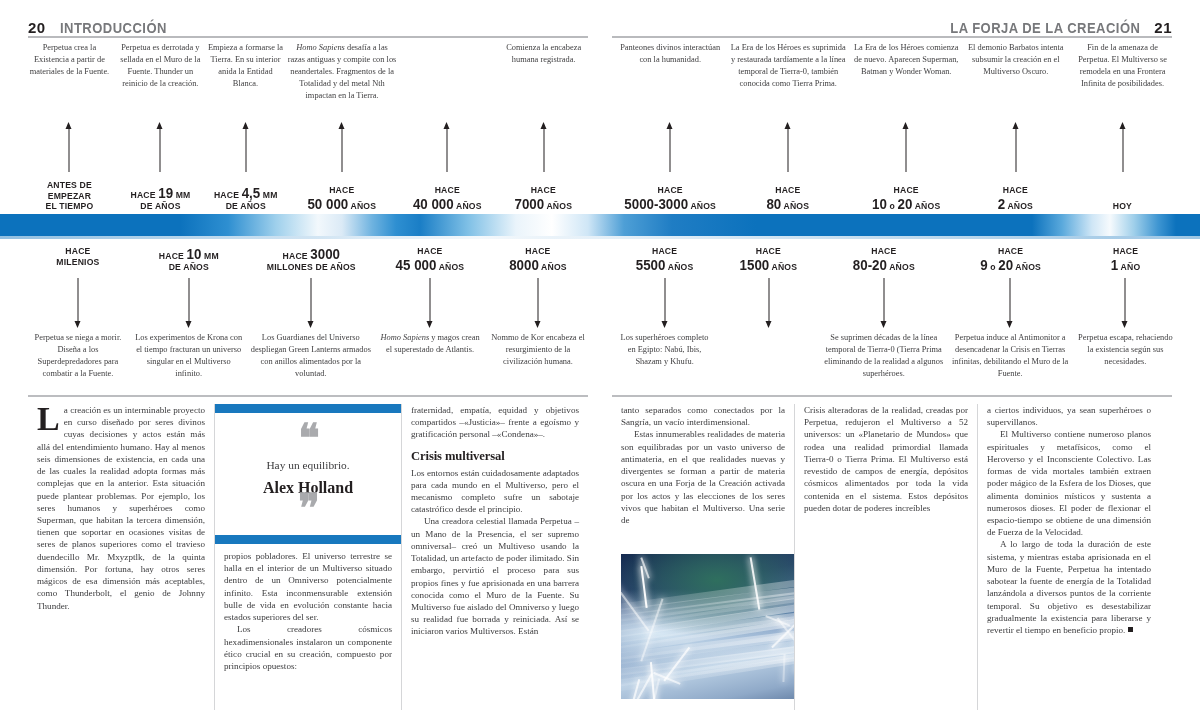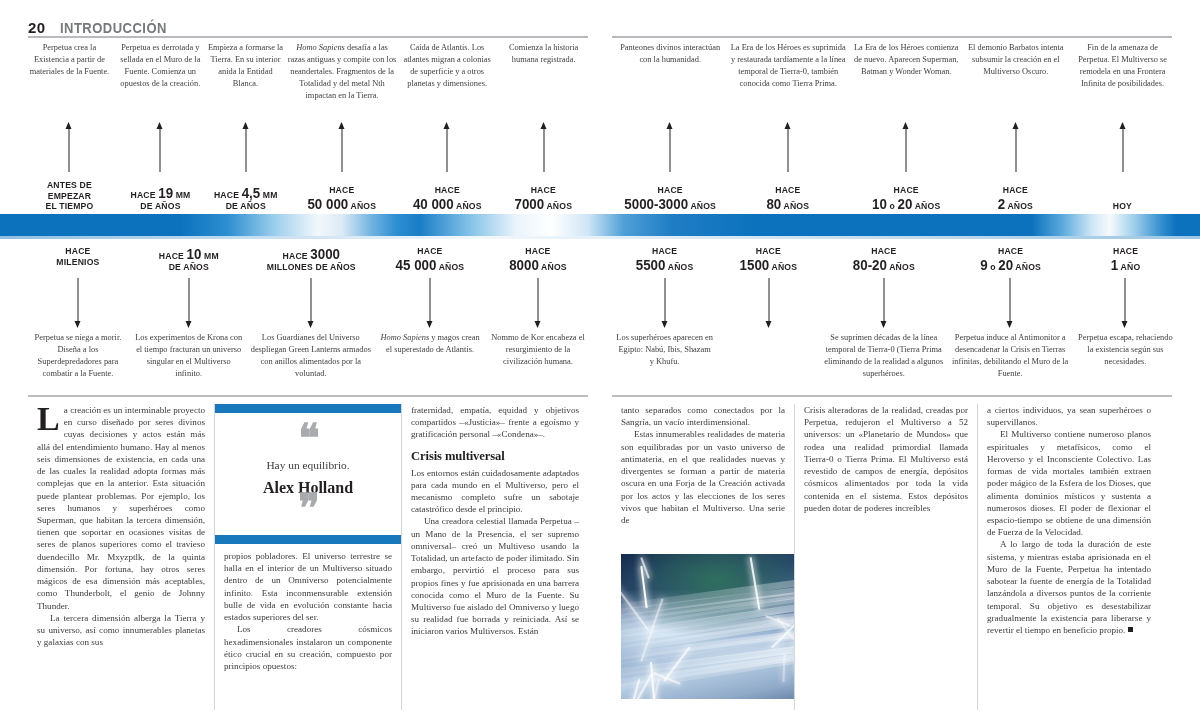--- a/index.html
+++ b/index.html
@@ -203,21 +203,21 @@
       <div class="tl tl-top" id="tl-top-left">
           <div class="ev" style="flex: 0 0 16%;">
             <div class="ev-desc">Perpetua crea la Existencia a partir de materiales de la Fuente.</div>
             <div class="arrow-up"></div>
             <div class="ev-date">
               <span class="l1">ANTES DE EMPEZAR</span>
               <span class="l2">EL TIEMPO</span>
             </div>
           </div>
           <div class="ev" style="flex: 0 0 16%;">
-            <div class="ev-desc">Perpetua es derrotada y sellada en el Muro de la Fuente. Comienza un opuestos de la creación.</div>
+            <div class="ev-desc">Perpetua es derrotada y sellada en el Muro de la Fuente. Thunder un reinicio de la creación.</div>
             <div class="arrow-up"></div>
             <div class="ev-date">
               <span class="l1">HACE <span class="big">19</span> MM</span>
               <span class="l2">DE AÑOS</span>
             </div>
           </div>
           <div class="ev" style="flex: 0 0 14%;">
             <div class="ev-desc">Empieza a formarse la Tierra. En su interior anida la Entidad Blanca.</div>
             <div class="arrow-up"></div>
             <div class="ev-date">
@@ -227,29 +227,28 @@
           </div>
           <div class="ev" style="flex: 0 0 20%;">
             <div class="ev-desc"><i>Homo Sapiens</i> desafía a las razas antiguas y compite con los neandertales. Fragmentos de la Totalidad y del metal Nth impactan en la Tierra.</div>
             <div class="arrow-up"></div>
             <div class="ev-date">
               <span class="l1">HACE</span>
               <span class="l2"><span class="big">50 000</span> AÑOS</span>
             </div>
           </div>
           <div class="ev" style="flex: 0 0 17%;">
-            <div class="ev-desc">Caída de Atlantis. Los atlantes migran a colonias de superficie y a otros planetas y dimensiones.</div>
             <div class="arrow-up"></div>
             <div class="ev-date">
               <span class="l1">HACE</span>
               <span class="l2"><span class="big">40 000</span> AÑOS</span>
             </div>
           </div>
           <div class="ev" style="flex: 0 0 17%;">
-            <div class="ev-desc">Comienza la historia humana registrada.</div>
+            <div class="ev-desc">Comienza la encabeza humana registrada.</div>
             <div class="arrow-up"></div>
             <div class="ev-date">
               <span class="l1">HACE</span>
               <span class="l2"><span class="big">7000</span> AÑOS</span>
             </div>
           </div>
         </div>
       <div class="tl tl-bottom" id="tl-bot-left">
           <div class="ev" style="flex: 0 0 19%;">
             <div class="ev-desc">Perpetua se niega a morir. Diseña a los Superdepredadores para combatir a la Fuente.</div>
@@ -291,21 +290,20 @@
               <span class="l2"><span class="big">8000</span> AÑOS</span>
             </div>
           </div>
         </div>
 
       <div class="sep-rule"></div>
 
       <div class="cols">
         <div class="col">
           <p class="first"><span class="dropcap">L</span><span>a creación es un interminable proyecto en curso diseñado por seres divinos cuyas decisiones y actos están más allá del entendimiento humano. Hay al menos seis dimensiones de existencia, en cada una de las cuales la realidad adopta formas más complejas que en la anterior. Esta situación puede plantear problemas. Por ejemplo, los seres humanos y superhéroes como Superman, que habitan la tercera dimensión, tienen que soportar en ocasiones visitas de seres de planos superiores como el travieso duendecillo Mr. Mxyzptlk, de la quinta dimensión. Por fortuna, hay otros seres mágicos de esa dimensión más aceptables, como Thunderbolt, el genio de Johnny Thunder.</span></p>
-          <p><span>La tercera dimensión alberga la Tierra y su universo, así como innumerables planetas y galaxias con sus</span></p>
         </div>
 
         <div class="col">
           <div class="pullquote">
             <div class="pq-bar top"></div>
             <div class="pq-mark">❝</div>
             <div class="pq-text">Hay un equilibrio.</div>
             <div class="pq-author">Alex Holland</div>
             <div class="pq-mark">❞</div>
             <div class="pq-bar bot"></div>
@@ -317,20 +315,24 @@
         <div class="col">
           <p class="cont"><span>fraternidad, empatía, equidad y objetivos compartidos –«Justicia»– frente a egoísmo y gratificación personal –«Condena»–.</span></p>
           <h3>Crisis multiversal</h3>
           <p class="first"><span>Los entornos están cuidadosamente adaptados para cada mundo en el Multiverso, pero el mecanismo completo sufre un sabotaje catastrófico desde el principio.</span></p>
           <p><span>Una creadora celestial llamada Perpetua –un Mano de la Presencia, el ser supremo omniversal– creó un Multiveso usando la Totalidad, un artefacto de poder ilimitado. Sin embargo, pervirtió el proceso para sus propios fines y fue aprisionada en una barrera conocida como el Muro de la Fuente. Su Multiverso fue aislado del Omniverso y luego su realidad fue borrada y reiniciada. Así se iniciaron varios Multiversos. Están</span></p>
         </div>
       </div>
     </div>
 
     <div class="leaf right">
+      <div class="runhead right">
+        <span class="ttl">LA FORJA DE LA CREACIÓN</span>
+        <span class="folio">21</span>
+      </div>
       <div class="rule"></div>
 
       <div class="tl tl-top" id="tl-top-right">
           <div class="ev" style="flex: 0 0 20%;">
             <div class="ev-desc">Panteones divinos interactúan con la humanidad.</div>
             <div class="arrow-up"></div>
             <div class="ev-date">
               <span class="l1">HACE</span>
               <span class="l2"><span class="big">5000-3000</span> AÑOS</span>
             </div>
@@ -362,21 +364,21 @@
           <div class="ev" style="flex: 0 0 19%;">
             <div class="ev-desc">Fin de la amenaza de Perpetua. El Multiverso se remodela en una Frontera Infinita de posibilidades.</div>
             <div class="arrow-up"></div>
             <div class="ev-date">
               <span class="l2">HOY</span>
             </div>
           </div>
         </div>
       <div class="tl tl-bottom" id="tl-bot-right">
           <div class="ev" style="flex: 0 0 18%;">
-            <div class="ev-desc">Los superhéroes aparecen en Egipto: Nabú, Ibis, Shazam y Khufu.</div>
+            <div class="ev-desc">Los superhéroes completo en Egipto: Nabú, Ibis, Shazam y Khufu.</div>
             <div class="arrow-dn"></div>
             <div class="ev-date">
               <span class="l1">HACE</span>
               <span class="l2"><span class="big">5500</span> AÑOS</span>
             </div>
           </div>
           <div class="ev" style="flex: 0 0 19%;">
             <div class="arrow-dn"></div>
             <div class="ev-date">
               <span class="l1">HACE</span>

